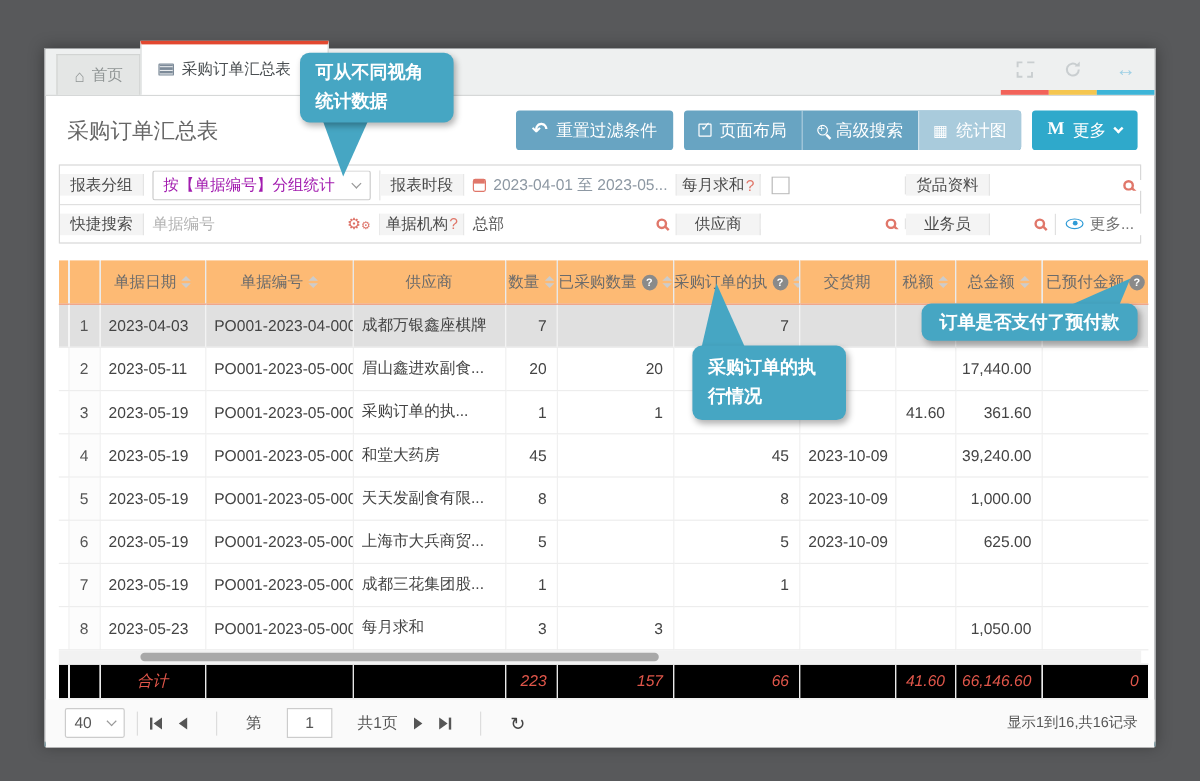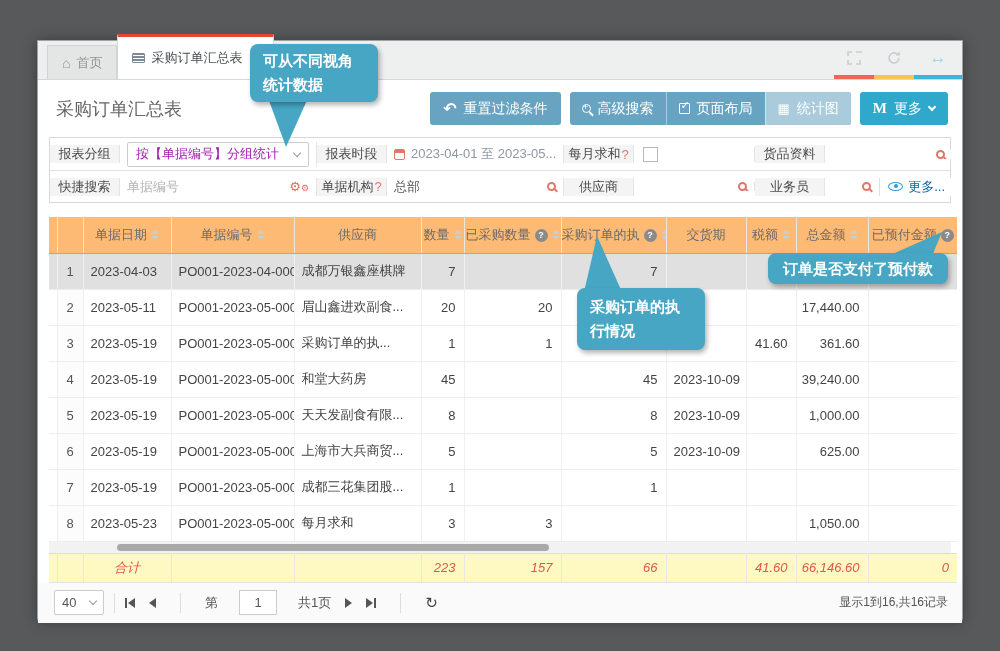--- a/index.html
+++ b/index.html
@@ -79,21 +79,21 @@
   .mag { position:relative; width:9px; height:9px; border:2px solid #e0776a; border-radius:50%; flex:none; cursor:pointer; }
   .mag::after { content:''; position:absolute; width:5px; height:2px; background:#e0776a;
     transform:rotate(45deg); right:-4px; bottom:-2px; }
   .gear { color:#dd6e63; font-size:13px; cursor:pointer; line-height:1; }
   .gear small { font-size:9px; }
   .eye { position:relative; width:15px; height:9px; border:1.5px solid #2f9bd6; border-radius:50%; flex:none; cursor:pointer; }
   .eye::after { content:''; position:absolute; width:4px; height:4px; border-radius:50%; background:#2f9bd6; top:1px; left:4.5px; }
   .placeholder { color:#b3b3b3; }
   .spacer { flex:1; }
   .vdiv { width:1px; height:18px; background:#e0e0e0; margin:0 8px; }
-  .morelink { color:#0369a1; cursor:pointer; white-space:nowrap; }
+  .morelink { color:#737373; cursor:pointer; white-space:nowrap; }
 
   
   table { border-collapse:collapse; table-layout:fixed; width:908px; margin-left:11px; }
   .grid-head th { height:36px; background:#fdba74; color:#6b6b6b; font-weight:normal; font-size:13px;
     border-bottom:1px solid #eb9270; border-right:1px solid #e7e7e7; white-space:nowrap; overflow:hidden; }
   .grid-head th:last-child { border-right:none; }
   td { height:36px; font-size:13px; color:#444; border-bottom:1px solid #ededed; border-right:1px solid #f0f0f0;
     white-space:nowrap; overflow:hidden; background:#fff; }
   td:last-child { border-right:none; }
   tr.sel td { background:#e0e0e0; }
@@ -105,21 +105,21 @@
   .sort i { width:0; height:0; border-left:4px solid transparent; border-right:4px solid transparent; }
   .sort .up { border-bottom:4px solid #ccc; }
   .sort .dn { border-top:4px solid #ccc; }
   .help { display:inline-flex; width:13px; height:13px; border-radius:50%; background:#8a8a8a; color:#fff;
     font-size:9px; font-weight:bold; align-items:center; justify-content:center; margin-left:4px;
     vertical-align:middle; cursor:pointer; }
 
   .hscroll { margin:0 11px; height:11px; background:#f2f2f2; position:relative; }
   .hthumb { position:absolute; top:2px; left:68px; width:432px; height:7px; background:#a9a9a9; border-radius:4px; cursor:grab; }
 
-  .total-tbl td { height:29px; background:#fef9c3; border-top:1px solid #ddd; border-bottom:1px solid #e4e4e4;
+  .total-tbl td { height:29px; background:#000000; border-top:1px solid #ddd; border-bottom:1px solid #e4e4e4;
     color:#e0564a; font-style:italic; font-size:13px; border-right:1px solid #e7e7e7; }
   .total-tbl td:last-child { border-right:none; }
 
   
   .pager { height:40px; display:flex; align-items:center; padding:0 14px 0 16px; background:#fafafa;
     font-size:13px; color:#555; }
   .psize { display:flex; align-items:center; justify-content:space-between; width:50px; height:25px;
     border:1px solid #ccc; border-radius:2px; background:#fff; padding:0 7px; cursor:pointer; }
   .pg-sep { width:1px; height:20px; background:#ddd; margin:0 10px; }
   .nav { display:flex; align-items:center; gap:14px; }
@@ -173,26 +173,26 @@
 
   <div class="toolbar">
     <div class="page-title">采购订单汇总表</div>
     <div class="btns">
       <div class="btn">
         <span class="undo-ic">↶</span>
         <span>重置过滤条件</span>
       </div>
       <div class="btn-group">
         <div class="btn-seg">
+          <span class="checksq"></span>
+          <span>页面布局</span>
+        </div>
+        <div class="btn-seg">
           <span class="magw"></span>
           <span>高级搜索</span>
-        </div>
-        <div class="btn-seg">
-          <span class="checksq"></span>
-          <span>页面布局</span>
         </div>
         <div class="btn-seg lite">
           <span class="grid-ic">▦</span>
           <span>统计图</span>
         </div>
       </div>
       <div class="btn teal">
         <span class="m-ic">M</span>
         <span>更多</span>
         <span class="chev"></span>

